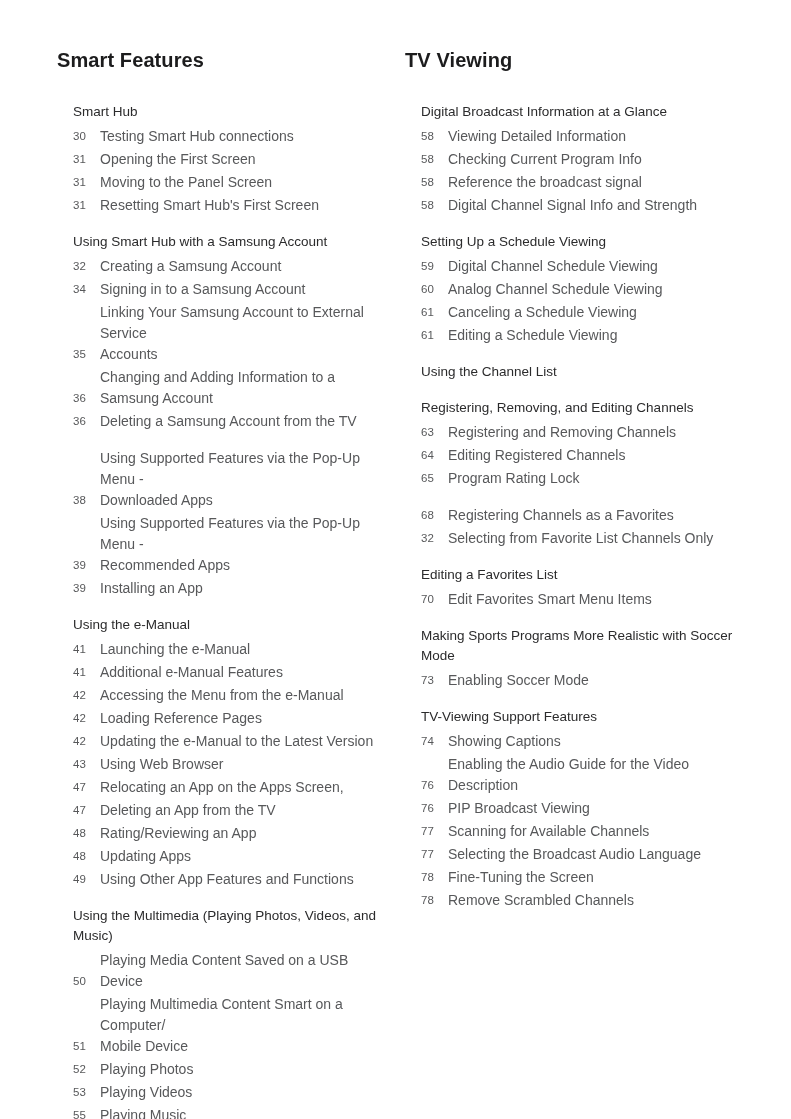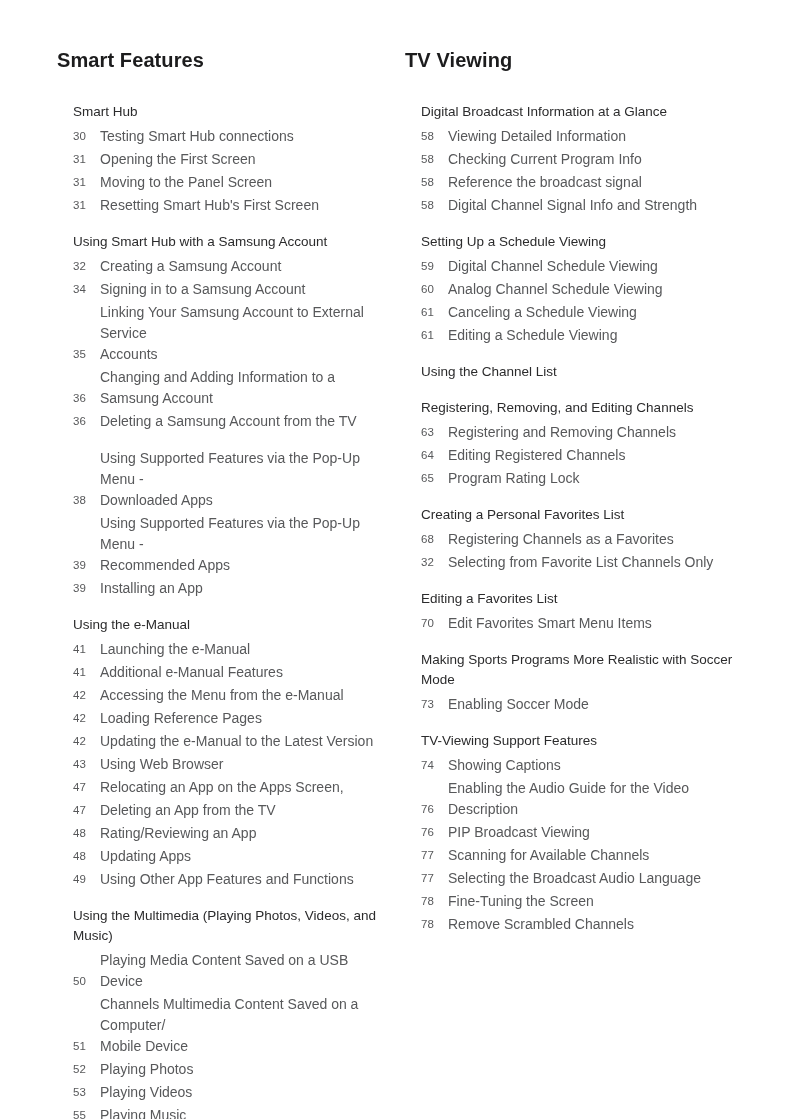--- a/index.html
+++ b/index.html
@@ -186,21 +186,21 @@
           <div class="toc-section">
     <h2 class="section-heading">Using the Multimedia (Playing Photos, Videos, and
 Music)</h2>
     <div class="entries">
               <div class="toc-entry">
     <span class="entry-num">50</span>
     <span class="entry-label">Playing Media Content Saved on a USB Device</span>
   </div>
               <div class="toc-entry">
     <span class="entry-num">51</span>
-    <span class="entry-label">Channels Multimedia Content Saved on a Computer/
+    <span class="entry-label">Playing Multimedia Content Smart on a Computer/
 Mobile Device</span>
   </div>
               <div class="toc-entry">
     <span class="entry-num">52</span>
     <span class="entry-label">Playing Photos</span>
   </div>
               <div class="toc-entry">
     <span class="entry-num">53</span>
     <span class="entry-label">Playing Videos</span>
   </div>
@@ -276,21 +276,20 @@
     <span class="entry-num">64</span>
     <span class="entry-label">Editing Registered Channels</span>
   </div>
               <div class="toc-entry">
     <span class="entry-num">65</span>
     <span class="entry-label">Program Rating Lock</span>
   </div>
             </div>
   </div>
           <div class="toc-section">
-    <h2 class="section-heading">Creating a Personal Favorites List</h2>
     <div class="entries">
               <div class="toc-entry">
     <span class="entry-num">68</span>
     <span class="entry-label">Registering Channels as a Favorites</span>
   </div>
               <div class="toc-entry">
     <span class="entry-num">32</span>
     <span class="entry-label">Selecting from Favorite List Channels Only</span>
   </div>
             </div>

